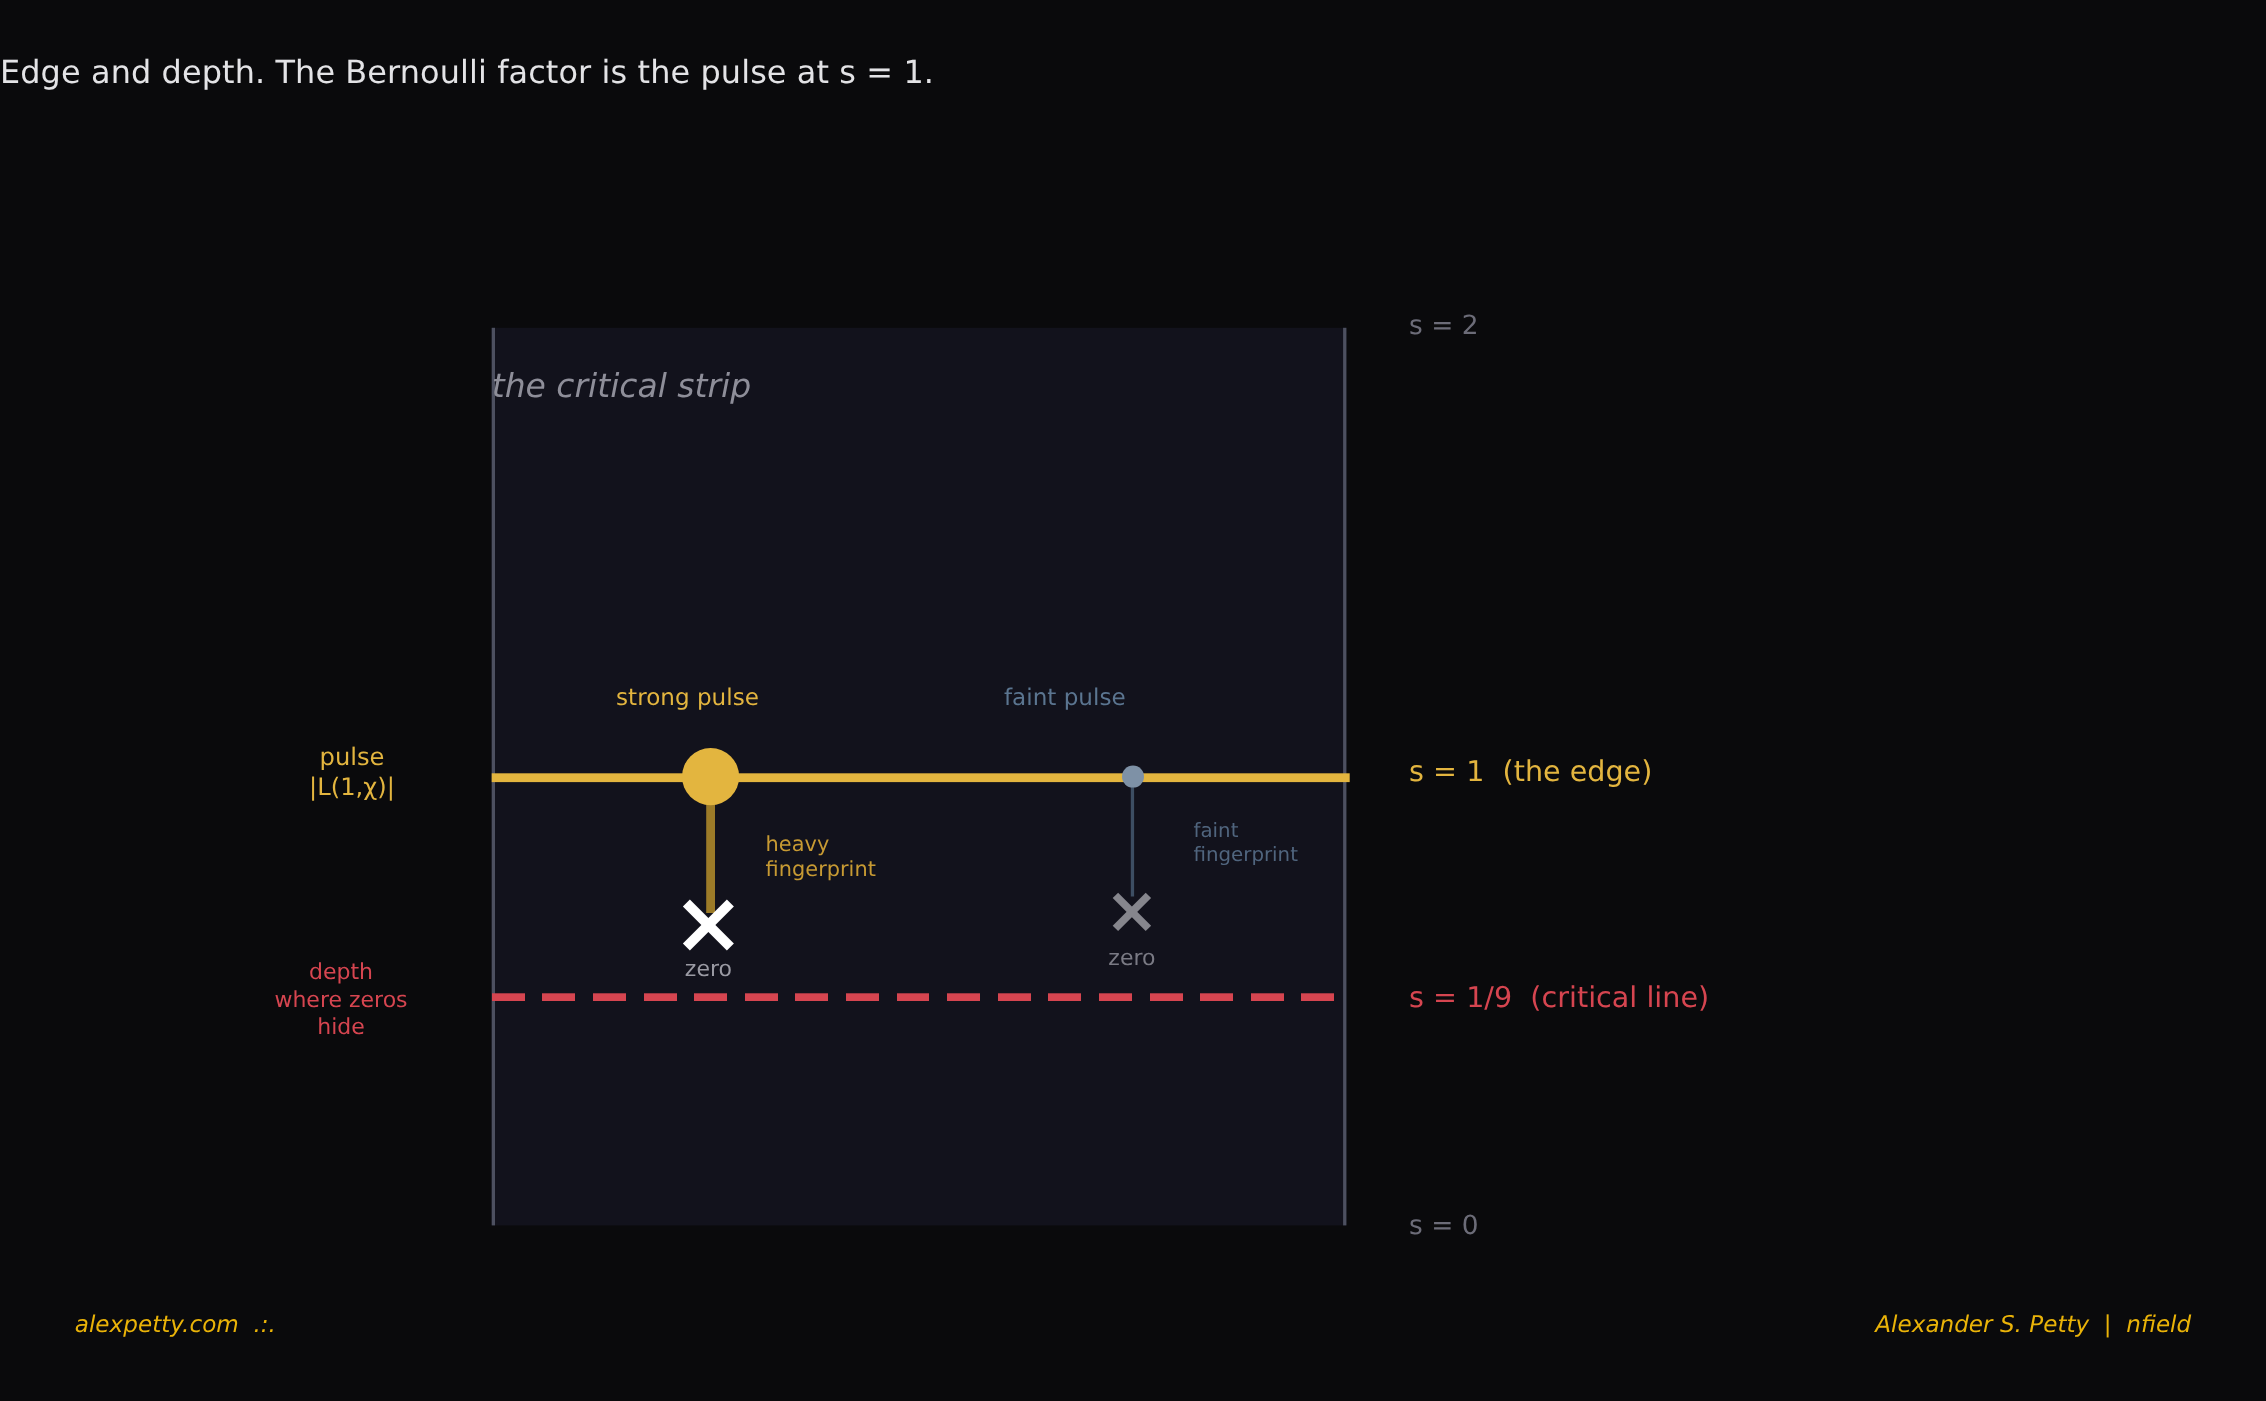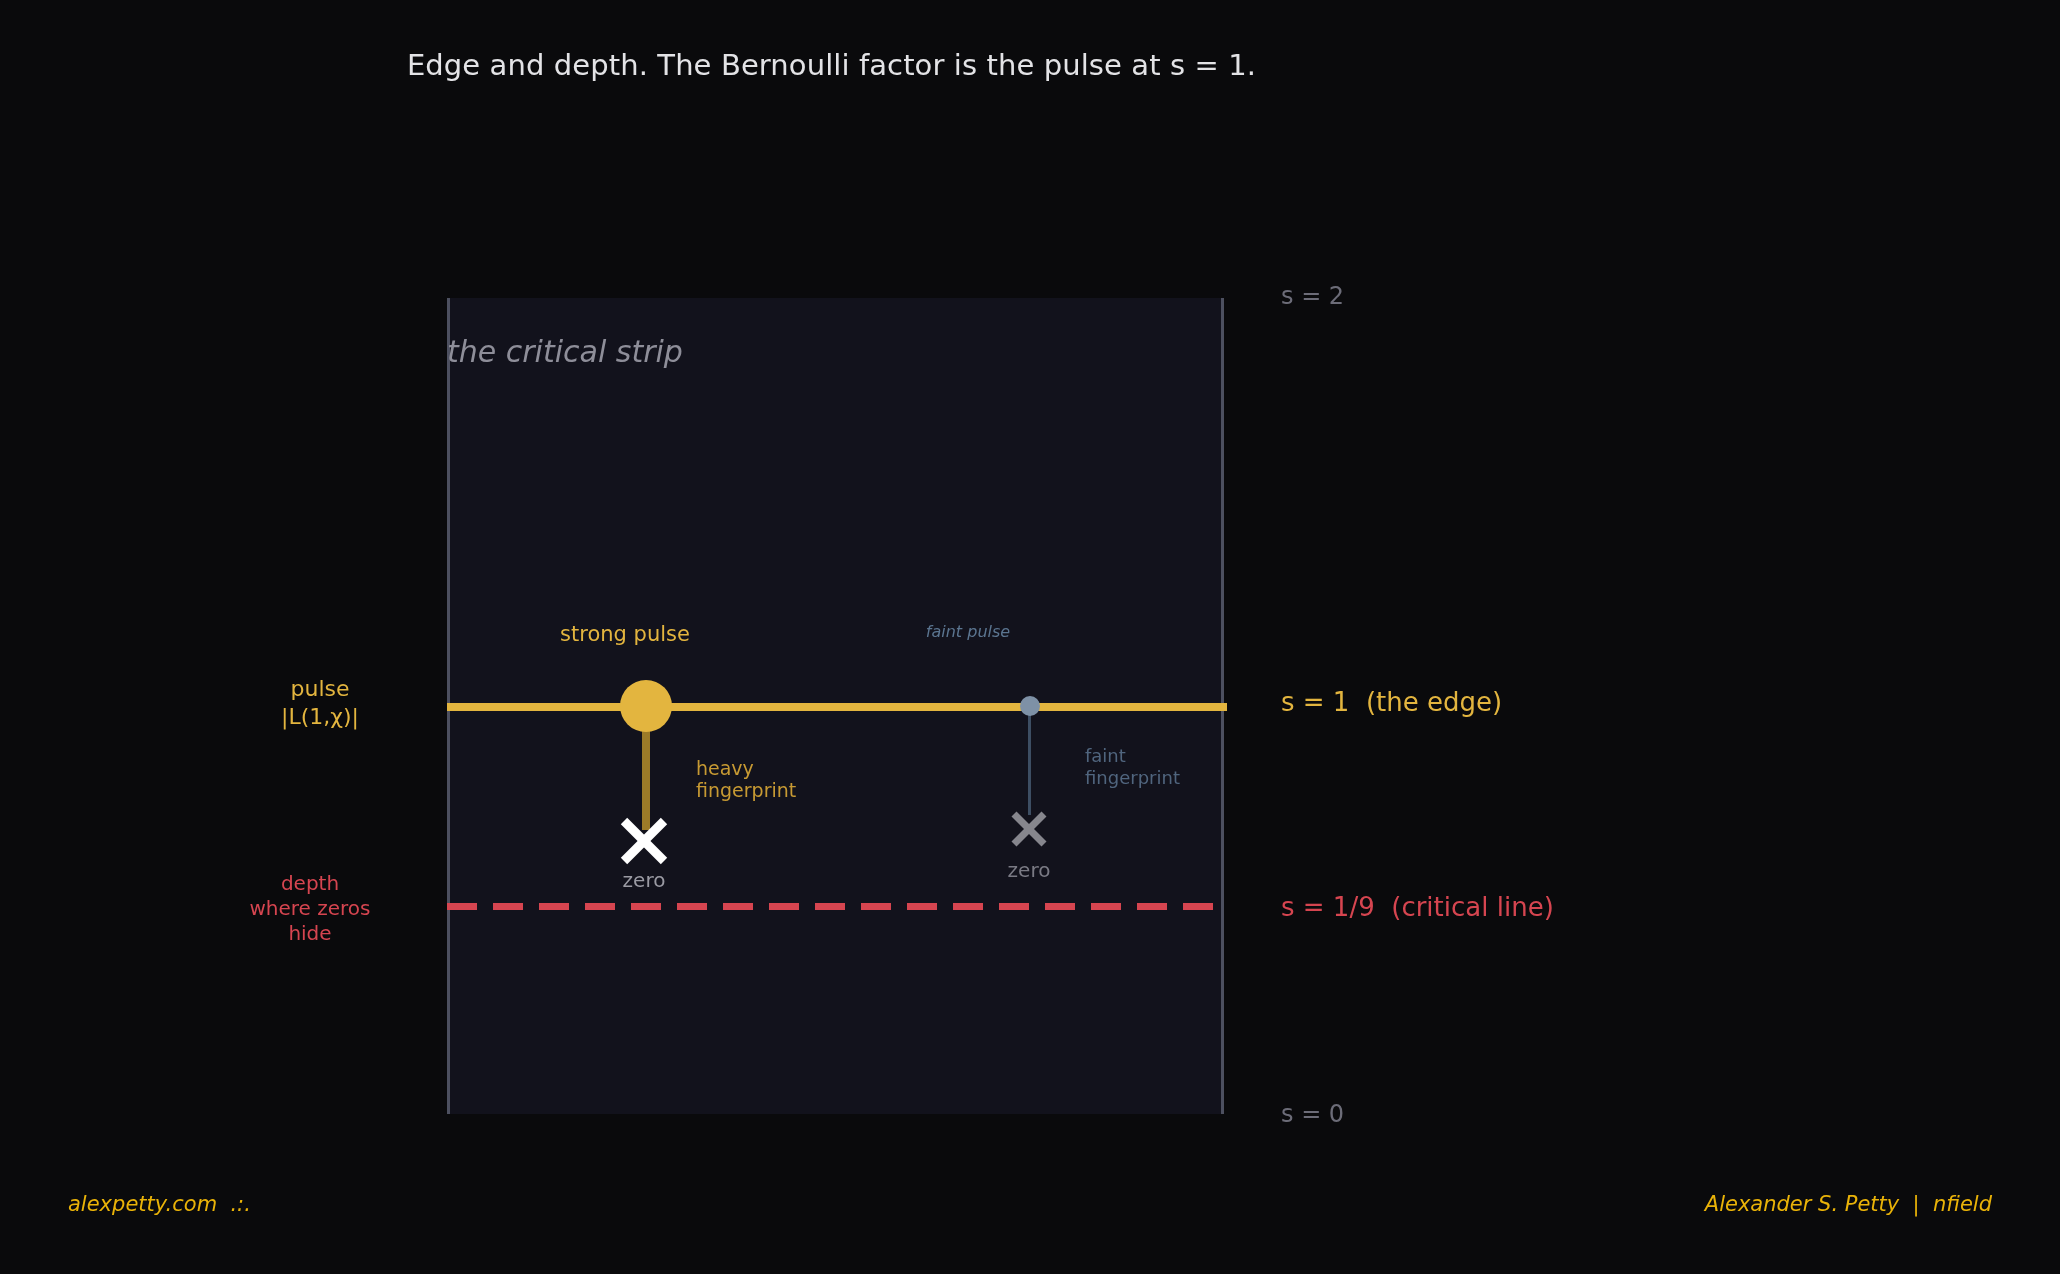--- a/index.html
+++ b/index.html
@@ -16,21 +16,21 @@
     color: #e8e8ea;
     -webkit-font-smoothing: antialiased;
   }
 
   
   .title-block {
     position: absolute;
     left: 0;
     top: 48px;
     width: 1663px;
-    text-align: center;
+    text-align: left;
   }
   .title-line {
     font-size: 29px;
     line-height: 34px;
     color: #e3e3e6;
     font-weight: 400;
     letter-spacing: 0.1px;
     white-space: pre;
   }
 
@@ -199,23 +199,22 @@
     color: #9a9aa3;
   }
 
   
   #faint-pulse-label {
     position: absolute;
     left: 878px;
     top: 622px;
     width: 180px;
     text-align: center;
-    font-size: 16px;
+    font-size: 21px;
     color: #5b7590;
-    font-style: italic;
   }
   #faint-pulse-dot {
     position: absolute;
     left: 1020px;
     top: 696px;
     width: 20px;
     height: 20px;
     border-radius: 50%;
     background: #7e91a6;
   }

